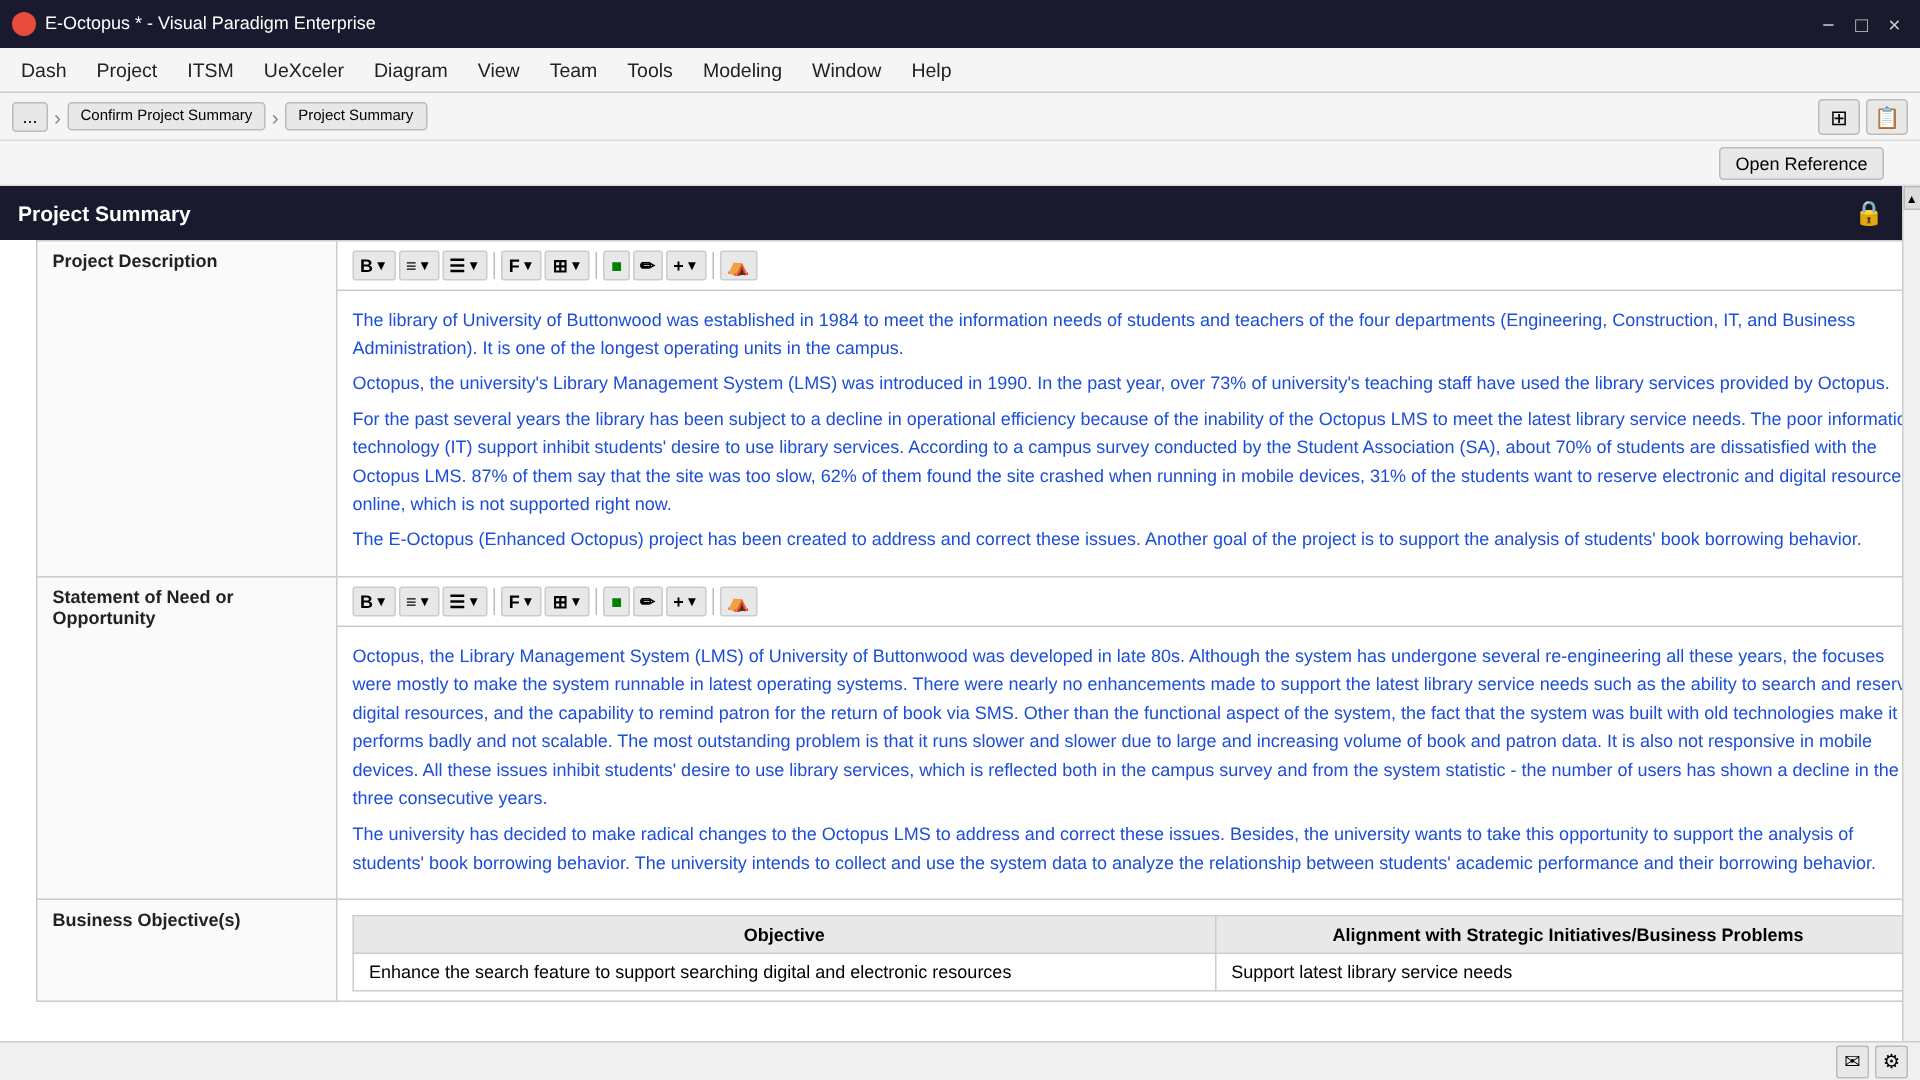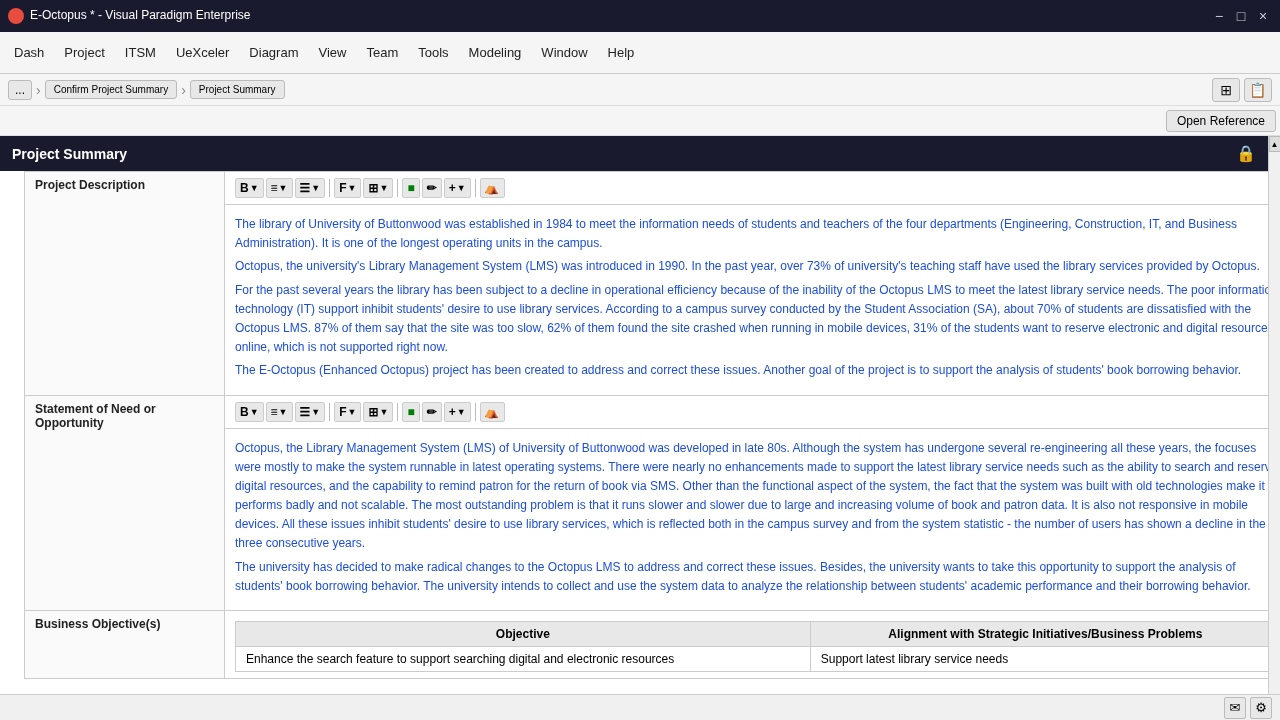--- a/index.html
+++ b/index.html
@@ -23,21 +23,21 @@
       width: 18px; height: 18px; display: flex; align-items: center; justify-content: center;
       cursor: pointer; color: #ccc; font-size: 14px; border: none; background: transparent;
     }
 
     
     .menu-bar {
       background: #f5f5f5;
       border-bottom: 1px solid #ccc;
       display: flex;
       align-items: center;
-      height: 42px;
+      height: 30px;
       padding: 0 4px;
     }
     .menu-item {
       padding: 4px 10px;
       cursor: pointer;
       font-size: 13px;
       color: #222;
       border-radius: 3px;
     }
 
@@ -84,21 +84,21 @@
     }
 
     
     .ref-bar {
       background: #f5f5f5;
       border-bottom: 1px solid #ddd;
       height: 30px;
       display: flex;
       align-items: center;
       justify-content: flex-end;
-      padding: 0 4px;
+      padding: 0 24px;
     }
     .open-ref-btn {
       padding: 3px 10px;
       border: 1px solid #bbb;
       background: #e8e8e8;
       border-radius: 3px;
       cursor: pointer;
       font-size: 12px;
     }
 

